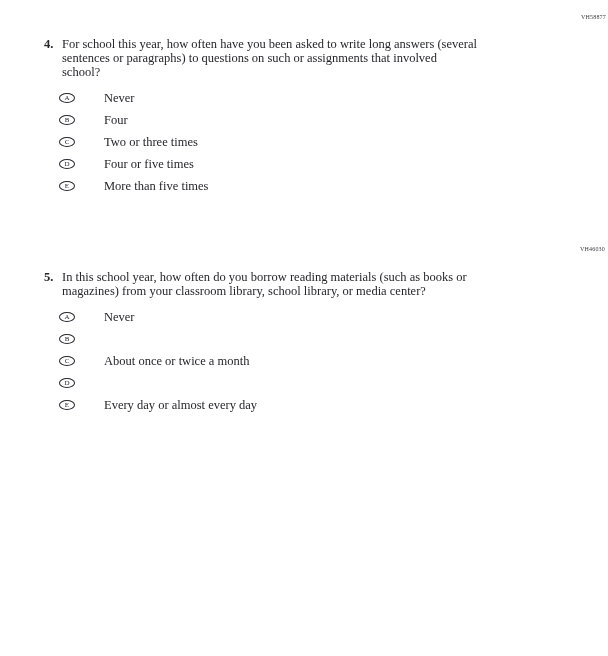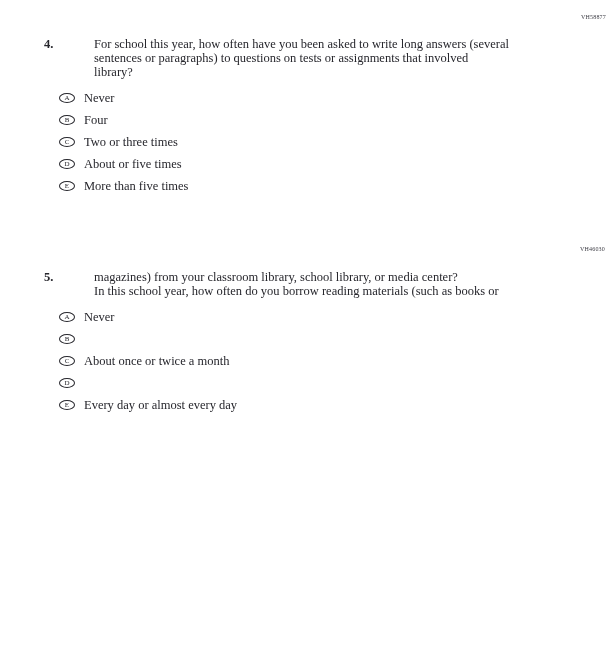--- a/index.html
+++ b/index.html
@@ -32,21 +32,20 @@
     font-weight: bold;
     font-size: 12.5px;
     line-height: 14px;
     width: 18px;
     flex: none;
   }
   .qbody { flex: 1; }
   .qline {
     font-size: 12.5px;
     line-height: 14px;
-    margin-left: 32px;
   }
   .options {
     margin-top: 13px;
     margin-left: -3px;
   }
   .option {
     display: flex;
     align-items: center;
     height: 12px;
     margin-bottom: 10px;
@@ -62,65 +61,66 @@
     font-size: 7px;
     line-height: 7px;
     margin-right: 9px;
     flex: none;
     color: #26262c;
   }
   .option-label {
     font-size: 12.5px;
     line-height: 12px;
     white-space: nowrap;
+    margin-left: 20px;
   }
 </style>
 </head>
 <body>
 
 <div class="item-code code-1">VH58877</div>
 
 <div class="question q4">
   <div class="qnum">4.</div>
   <div class="qbody">
     <div class="qline">For school this year, how often have you been asked to write long answers (several</div>
-    <div class="qline">sentences or paragraphs) to questions on tests or assignments that involved</div>
-    <div class="qline">library?</div>
+    <div class="qline">sentences or paragraphs) to questions on such or assignments that involved</div>
+    <div class="qline">school?</div>
     <div class="options">
       <div class="option">
         <span class="bubble">A</span>
         <span class="option-label">Never</span>
       </div>
       <div class="option">
         <span class="bubble">B</span>
         <span class="option-label">Four</span>
       </div>
       <div class="option">
         <span class="bubble">C</span>
         <span class="option-label">Two or three times</span>
       </div>
       <div class="option">
         <span class="bubble">D</span>
-        <span class="option-label">About or five times</span>
+        <span class="option-label">Four or five times</span>
       </div>
       <div class="option">
         <span class="bubble">E</span>
         <span class="option-label">More than five times</span>
       </div>
     </div>
   </div>
 </div>
 
 <div class="item-code code-2">VH46030</div>
 
 <div class="question q5">
   <div class="qnum">5.</div>
   <div class="qbody">
+    <div class="qline">In this school year, how often do you borrow reading materials (such as books or</div>
     <div class="qline">magazines) from your classroom library, school library, or media center?</div>
-    <div class="qline">In this school year, how often do you borrow reading materials (such as books or</div>
     <div class="options">
       <div class="option">
         <span class="bubble">A</span>
         <span class="option-label">Never</span>
       </div>
       <div class="option">
         <span class="bubble">B</span>
       </div>
       <div class="option">
         <span class="bubble">C</span>

